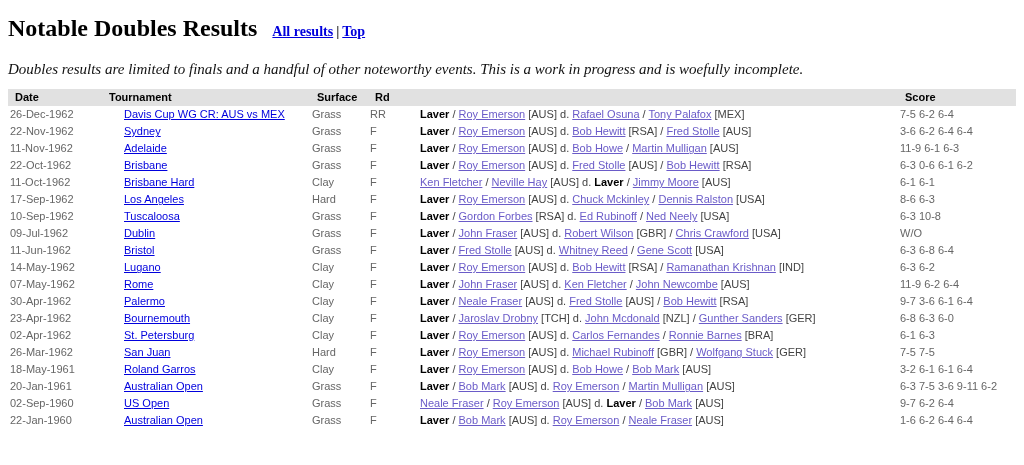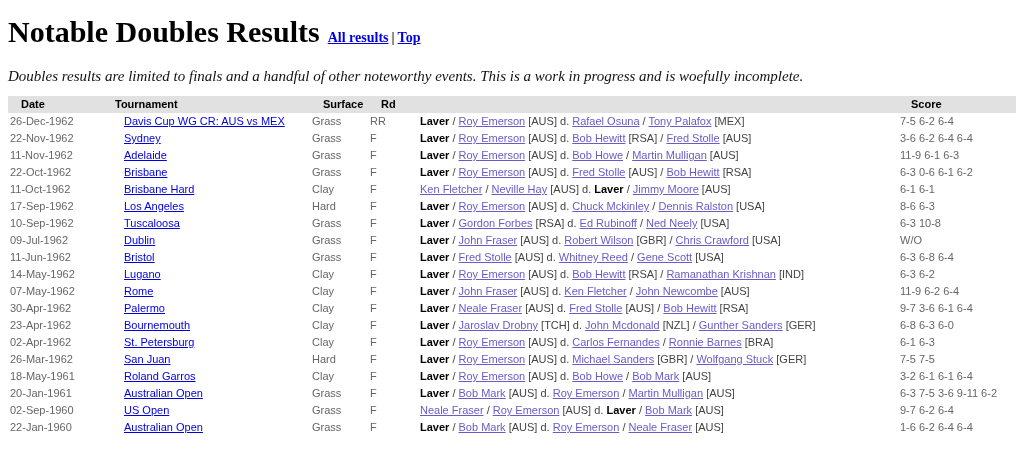--- a/index.html
+++ b/index.html
@@ -1,25 +1,25 @@
 <!DOCTYPE html>
 <html lang="en" style="--link-blue: #0000dd; --player-link: #6a5bc8; --header-bg: #e1e1e1;"><head>
 <meta charset="utf-8">
 <style>
   html,body{margin:0;padding:0;background:#fff;}
   body{font-family:"Liberation Sans",sans-serif;color:#000;width:1024px;height:465px;overflow:hidden;}
   .page{padding:8px 8px 0 8px;}
   .header-row{display:flex;align-items:baseline;margin-top:7px;}
-  h1.title{font-family:"Liberation Serif",serif;font-size:30px;line-height:1.1;margin:0;font-weight:bold;color:#000;}
-  .header-links{margin-left:8px;font-family:"Liberation Serif",serif;font-weight:bold;font-size:14px;}
+  h1.title{font-family:"Liberation Serif",serif;font-size:24px;line-height:1.1;margin:0;font-weight:bold;color:#000;}
+  .header-links{margin-left:15px;font-family:"Liberation Serif",serif;font-weight:bold;font-size:14px;}
   .header-links a{color:var(--link-blue,#0000cc);text-decoration:underline;cursor:pointer;}
   .header-links .sep{color:#222;font-weight:bold;padding:0 3px;}
   .note{font-family:"Liberation Serif",serif;font-style:italic;font-size:15px;color:#111;margin:20px 0 11px 0;}
   table.results{border-collapse:collapse;width:1008px;table-layout:fixed;}
-  table.results th{background:var(--header-bg,#e1e1e1);text-align:left;font-size:11px;line-height:11px;padding:3px 13px;color:#000;font-weight:bold;}
+  table.results th{background:var(--header-bg,#e1e1e1);text-align:left;font-size:11px;line-height:11px;padding:3px 7px;color:#000;font-weight:bold;}
   table.results td{font-size:11px;line-height:11px;padding:3px 2px;vertical-align:top;white-space:nowrap;overflow:hidden;}
   td.muted{color:#666;}
   td.result{color:#444;}
   a.tlink{color:var(--link-blue,#0000dd);text-decoration:underline;cursor:pointer;padding-left:20px;}
   a.plink{color:var(--player-link,#6a5bc8);text-decoration:underline;cursor:pointer;}
   b.laver{color:#000;font-weight:bold;}
   .col-date{width:94px;}.col-tourn{width:208px;}.col-surf{width:58px;}
   .col-rd{width:50px;}.col-res{width:480px;}.col-score{width:118px;}
 </style>
 </head>
@@ -165,21 +165,21 @@
           <td class="muted">Clay</td>
           <td class="muted">F</td>
           <td class="result"><b class="laver">Laver</b><span> / </span><a href="#" class="plink">Roy Emerson</a><span> [AUS] d. </span><a href="#" class="plink">Carlos Fernandes</a><span> / </span><a href="#" class="plink">Ronnie Barnes</a><span> [BRA]</span></td>
           <td class="muted">6-1 6-3</td>
         </tr>
         <tr>
           <td class="muted">26-Mar-1962</td>
           <td><a href="#" class="tlink">San Juan</a></td>
           <td class="muted">Hard</td>
           <td class="muted">F</td>
-          <td class="result"><b class="laver">Laver</b><span> / </span><a href="#" class="plink">Roy Emerson</a><span> [AUS] d. </span><a href="#" class="plink">Michael Sanders</a><span> [GBR] / </span><a href="#" class="plink">Wolfgang Stuck</a><span> [GER]</span></td>
+          <td class="result"><b class="laver">Laver</b><span> / </span><a href="#" class="plink">Roy Emerson</a><span> [AUS] d. </span><a href="#" class="plink">Michael Rubinoff</a><span> [GBR] / </span><a href="#" class="plink">Wolfgang Stuck</a><span> [GER]</span></td>
           <td class="muted">7-5 7-5</td>
         </tr>
         <tr>
           <td class="muted">18-May-1961</td>
           <td><a href="#" class="tlink">Roland Garros</a></td>
           <td class="muted">Clay</td>
           <td class="muted">F</td>
           <td class="result"><b class="laver">Laver</b><span> / </span><a href="#" class="plink">Roy Emerson</a><span> [AUS] d. </span><a href="#" class="plink">Bob Howe</a><span> / </span><a href="#" class="plink">Bob Mark</a><span> [AUS]</span></td>
           <td class="muted">3-2 6-1 6-1 6-4</td>
         </tr>

